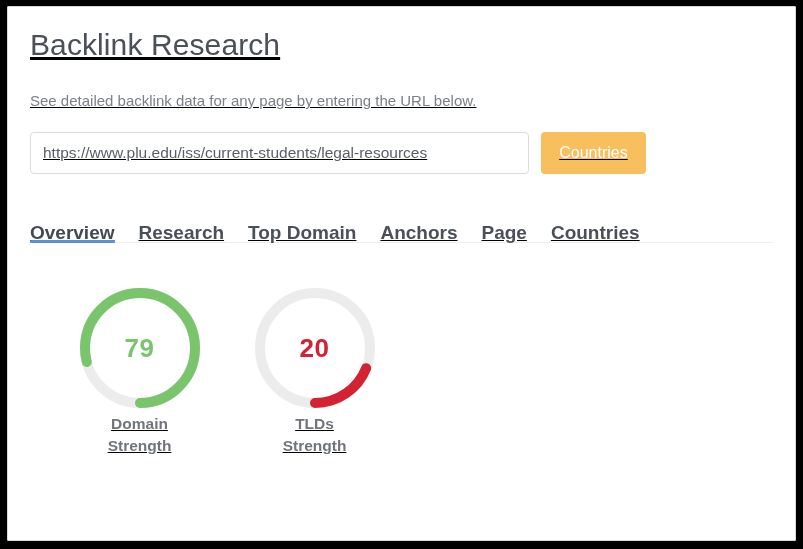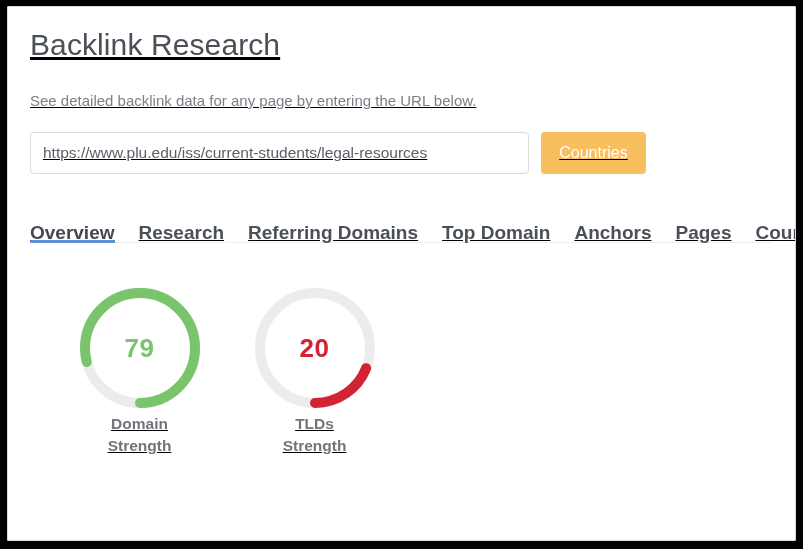--- a/index.html
+++ b/index.html
@@ -190,24 +190,23 @@
 
     <div class="search-row">
       <input class="url-input" type="text" value="https://www.plu.edu/iss/current-students/legal-resources" style="">
       <button class="research-button">Countries</button>
     </div>
 
     <div class="tabs">
       <div class="tabs-inner">
         <div class="tab active">Overview</div>
         <div class="tab">Research</div>
-        <div class="tab">Referring Domains</div>
         <div class="tab">Top Domain</div>
         <div class="tab">Anchors</div>
-        <div class="tab">Pages</div>
+        <div class="tab">Page</div>
         <div class="tab">Countries</div>
       </div>
     </div>
 
     <div class="gauges">
 
       <div class="gauge-block">
         <div class="gauge-wrap">
           <svg viewBox="0 0 130 130">
             <circle cx="65" cy="65" r="55" fill="none" stroke="#ececec" stroke-width="10"></circle>

